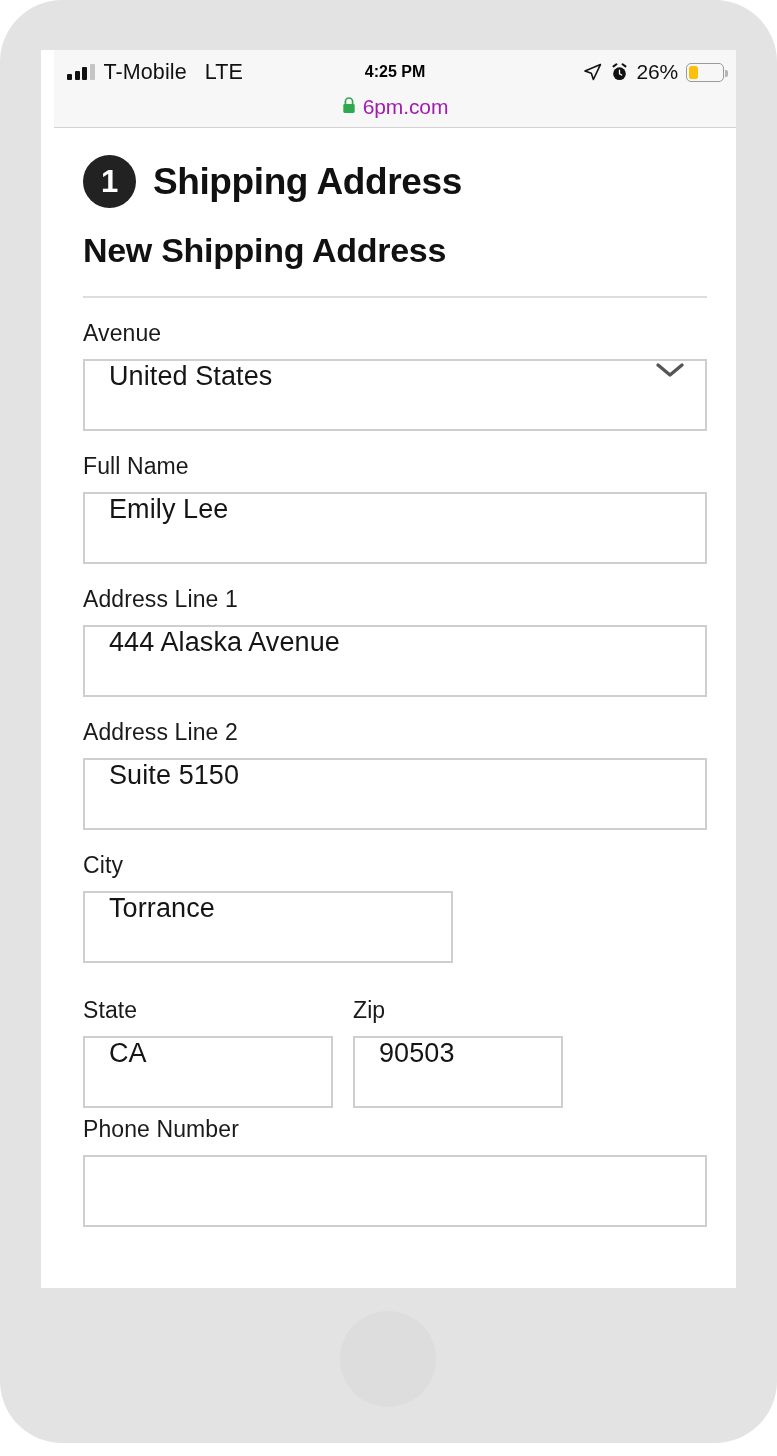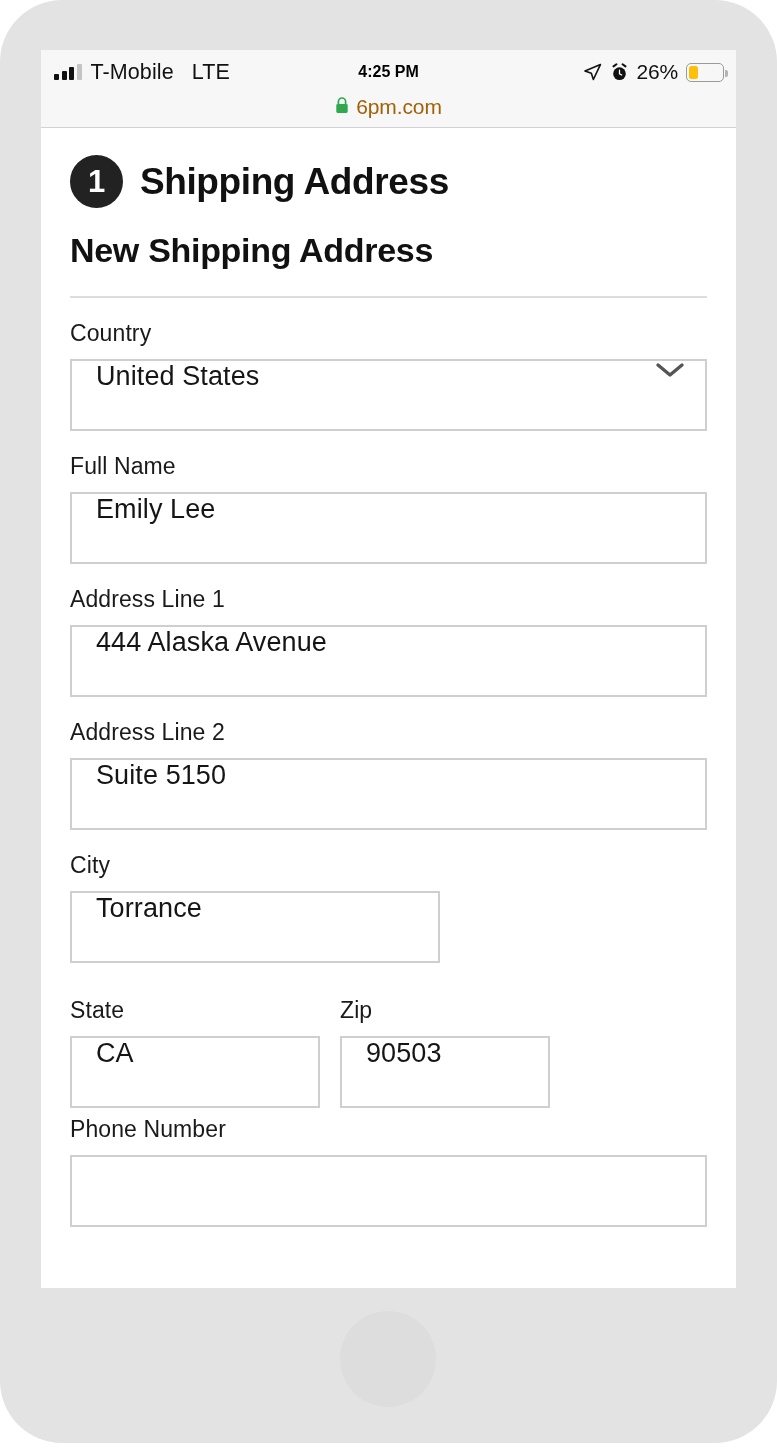--- a/index.html
+++ b/index.html
@@ -40,20 +40,21 @@
 
   
   #screen {
     position: absolute;
     left: 41px;
     top: 50px;
     width: 695px;
     height: 1238px;
     background: #ffffff;
     overflow: hidden;
+    padding-left: 13px;
   }
 
   
   #status-bar {
     position: relative;
     height: 44px;
     background: #f7f7f7;
     display: flex;
     align-items: center;
   }
@@ -147,21 +148,21 @@
     border-bottom: 1px solid #d2d2d2;
     display: flex;
     align-items: flex-start;
     justify-content: center;
     gap: 7px;
     padding-top: 1px;
   }
   #lock-icon { width: 14px; height: 17px; display: block; margin-top: 2px; }
   #site-domain {
     font-size: 21px;
-    color: #a16207;
+    color: #a21caf;
     letter-spacing: -0.1px;
   }
 
   
   #page-content {
     padding: 0 29px;
     background: #fff;
     height: calc(100% - 78px);
   }
 
@@ -297,21 +298,21 @@
       <div id="checkout-header">
         <div id="step-badge">1</div>
         <div id="section-title">Shipping Address</div>
       </div>
 
       <div id="subsection-title">New Shipping Address</div>
 
       <div id="header-divider"></div>
 
       <div class="field-group">
-        <div class="field-label">Country</div>
+        <div class="field-label">Avenue</div>
         <div class="field-box select-box">
           <span class="field-value">United States</span>
           <svg id="chevron-down-icon" viewBox="0 0 30 18">
             <path d="M3 4l12 10L27 4" fill="none" stroke="#555555" stroke-width="3.4" stroke-linecap="round" stroke-linejoin="round"></path>
           </svg>
         </div>
       </div>
 
       <div class="field-group">
         <div class="field-label">Full Name</div>

